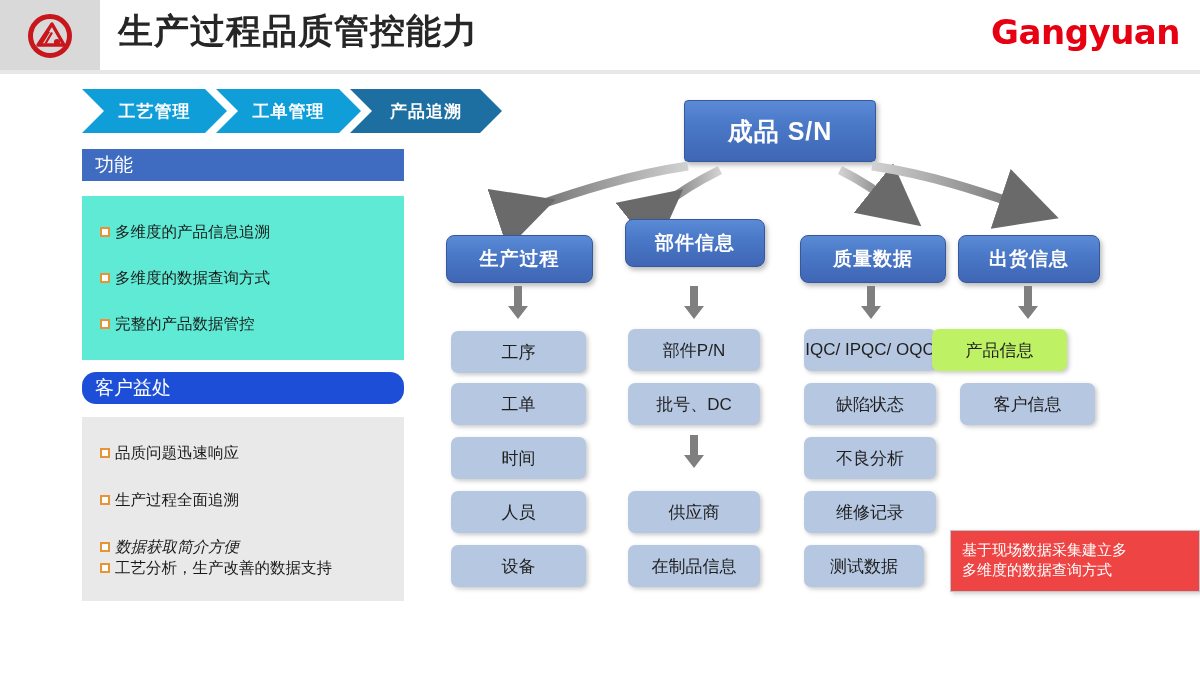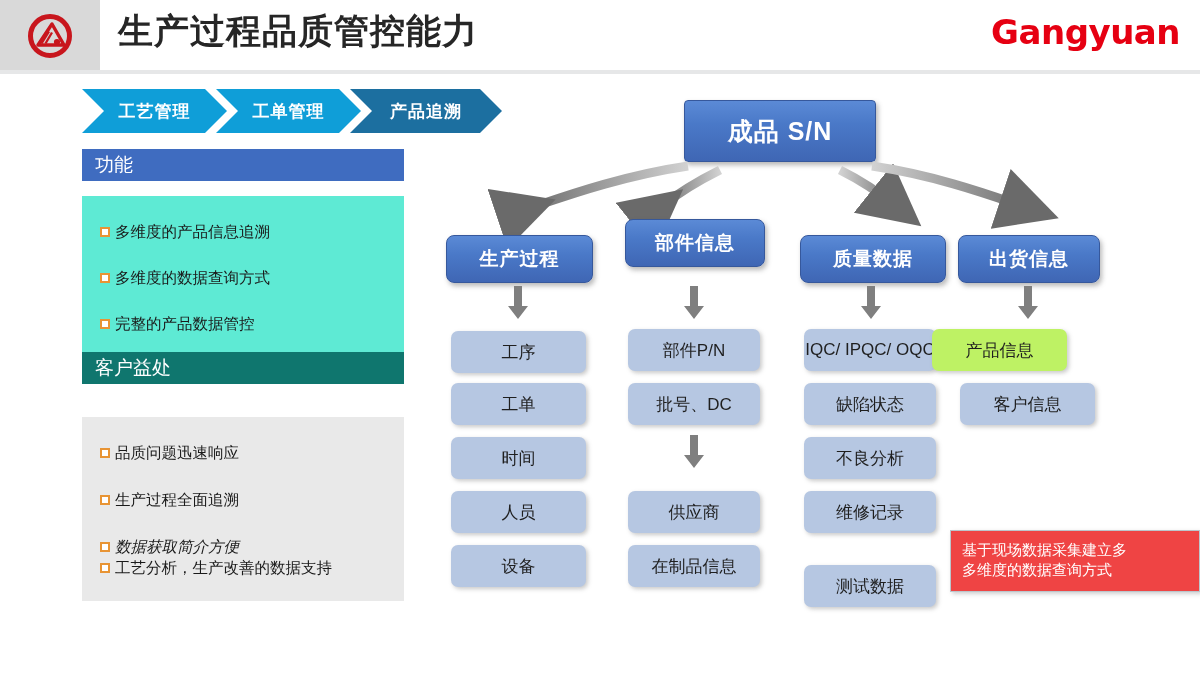--- a/index.html
+++ b/index.html
@@ -140,21 +140,21 @@
     <div class="bullet-row" style="margin-bottom:25px;">
       <span class="bullet-sq" style="border-color: rgb(232, 148, 52);"></span>
       <span>多维度的数据查询方式</span>
     </div>
     <div class="bullet-row">
       <span class="bullet-sq" style="border-color: rgb(232, 148, 52);"></span>
       <span>完整的产品数据管控</span>
     </div>
   </div>
 
-  <div class="panel-head" style="top: 352px; background: #0f766e;">
+  <div class="panel-head" style="top: 372px; background: #1d4ed8; border-radius: 14px;">
     <span>客户益处</span>
   </div>
   <div class="panel-body" style="top: 417px; height: 184px; padding-top: 26px; box-sizing: border-box; background: rgb(233, 233, 233);">
     <div class="bullet-row" style="margin-bottom:26px;">
       <span class="bullet-sq" style="border-color: rgb(232, 148, 52);"></span>
       <span>品质问题迅速响应</span>
     </div>
     <div class="bullet-row" style="margin-bottom:26px;">
       <span class="bullet-sq" style="border-color: rgb(232, 148, 52);"></span>
       <span>生产过程全面追溯</span>
@@ -265,21 +265,21 @@
     </div>
     <div class="node-item" style="left: 384px; top: 303px; width: 132px; background: rgb(182, 199, 226);">
       <span>缺陷状态</span>
     </div>
     <div class="node-item" style="left: 384px; top: 357px; width: 132px; background: rgb(182, 199, 226);">
       <span>不良分析</span>
     </div>
     <div class="node-item" style="left: 384px; top: 411px; width: 132px; background: rgb(182, 199, 226);">
       <span>维修记录</span>
     </div>
-    <div class="node-item" style="left: 384px; top: 465px; width: 132px; background: rgb(182, 199, 226); margin-top: 20px;">
+    <div class="node-item" style="left: 384px; top: 465px; width: 120px; background: rgb(182, 199, 226);">
       <span>测试数据</span>
     </div>
 
     <div class="node-cat" style="left:538px;top:155px;width:140px;">
       <span>出货信息</span>
     </div>
     <div class="dn-arrow" style="left:597px;top:206px;">
       <svg width="22" height="34" viewBox="0 0 22 34">
         <path d="M7,0 L15,0 L15,20 L21,20 L11,33 L1,20 L7,20 Z" fill="#7f7f7f"></path>
       </svg>

